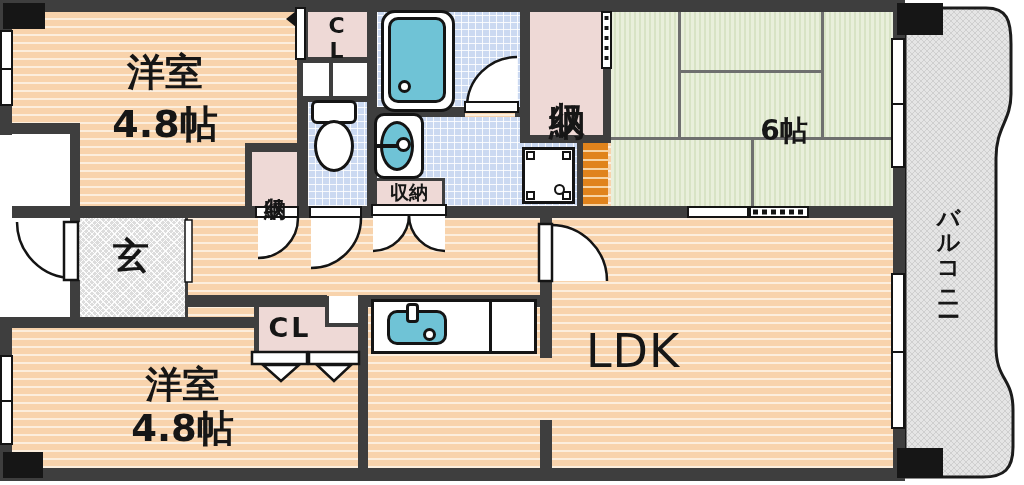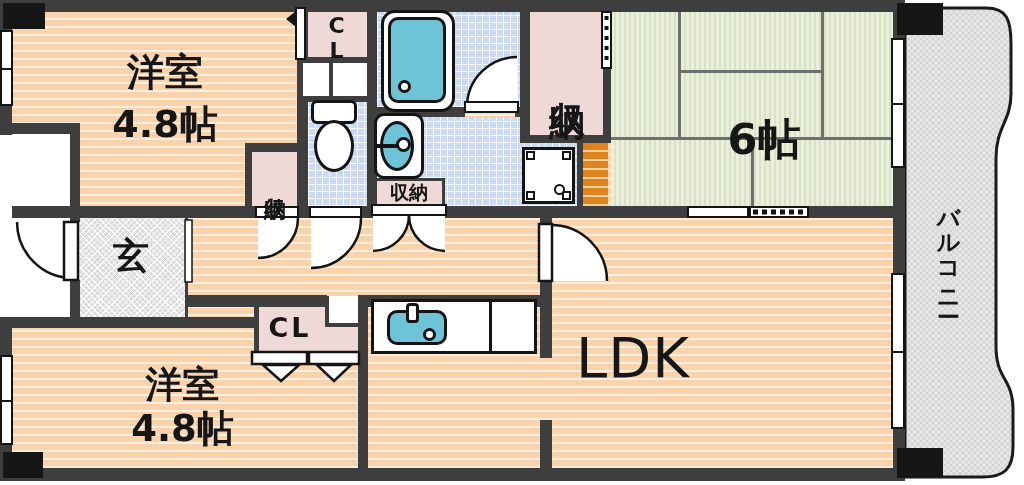--- a/index.html
+++ b/index.html
@@ -199,23 +199,23 @@
     <polygon points="263,365 299,365 281,381" fill="#fff" stroke="#141414" stroke-width="2.5"></polygon>
     <polygon points="317,365 351,365 334,381" fill="#fff" stroke="#141414" stroke-width="2.5"></polygon>
   </svg>
 
   <div class="label" style="left:30px;top:50px;width:270px;font-size:38px;">洋室</div>
   <div class="label" style="left:30px;top:102px;width:270px;font-size:38px;">4.8帖</div>
 
   <div class="label" style="left:45px;top:363px;width:275px;font-size:37px;">洋室</div>
   <div class="label" style="left:45px;top:407px;width:275px;font-size:37px;">4.8帖</div>
 
-  <div class="label" style="left:679px;top:114px;width:170px;font-size:43px;">6帖</div>
-
-  <div class="label" style="left:568px;top:324px;width:130px;font-size:56px;font-weight:500;letter-spacing:1px;">LDK</div>
+  <div class="label" style="left:699px;top:114px;width:170px;font-size:28px;">6帖</div>
+
+  <div class="label" style="left:568px;top:324px;width:130px;font-size:46px;font-weight:500;letter-spacing:1px;">LDK</div>
 
   <div class="label" style="left:102px;top:234px;width:58px;font-size:36px;">玄</div>
 
   <div class="label vtext" style="left:319px;top:11px;height:54px;font-size:22px;line-height:34px;">CL</div>
   <div class="label" style="left:260px;top:312px;width:60px;font-size:27px;letter-spacing:3px;">CL</div>
 
   <div class="label vtext" style="left:543px;top:22px;height:108px;font-size:36px;line-height:48px;letter-spacing:4px;">収納</div>
   <div class="label vtext" style="left:259px;top:152px;height:56px;font-size:22px;line-height:32px;">収納</div>
   <div class="label" style="left:374px;top:181px;width:70px;font-size:19px;">収納</div>
 

